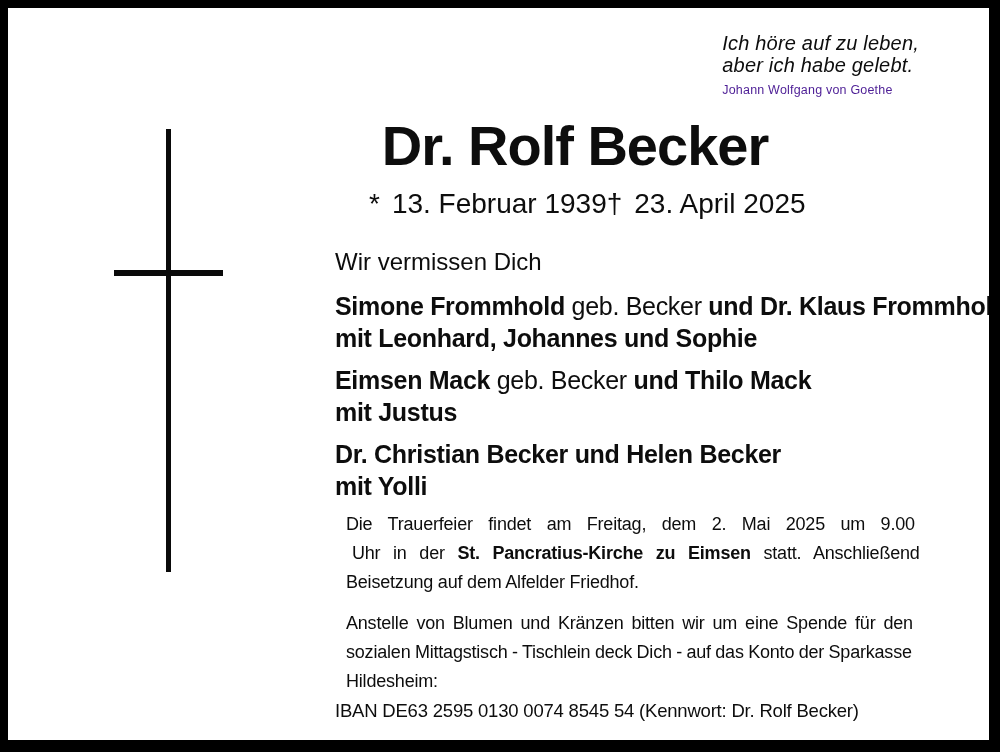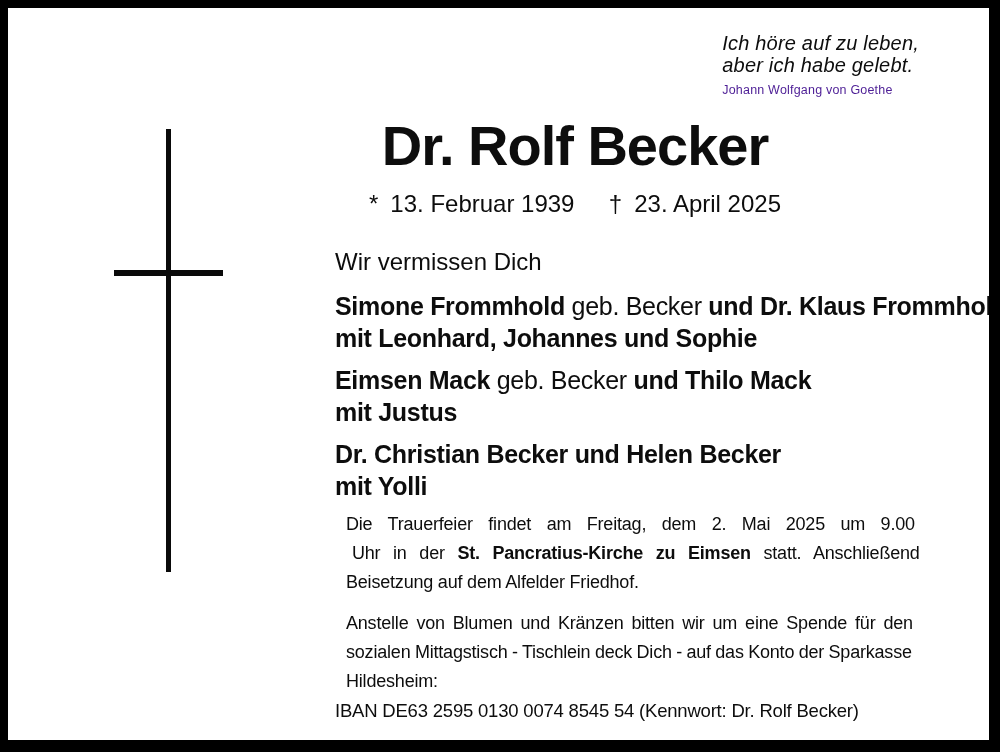--- a/index.html
+++ b/index.html
@@ -66,24 +66,23 @@
     line-height: 60px;
     font-weight: 700;
     letter-spacing: -1px;
     text-align: center;
     white-space: nowrap;
   }
   .dates {
     margin-top: 14px;
     display: flex;
     justify-content: space-between;
-    font-size: 24px;
+    font-size: 28px;
     line-height: 28px;
     white-space: nowrap;
-    gap: 29px;
   }
   .date-sym { display: inline-block; margin-right: 12px; }
 
   .farewell {
     position: absolute;
     left: 327px; top: 240px;
     font-size: 24px;
     line-height: 28px;
     white-space: nowrap;
   }

